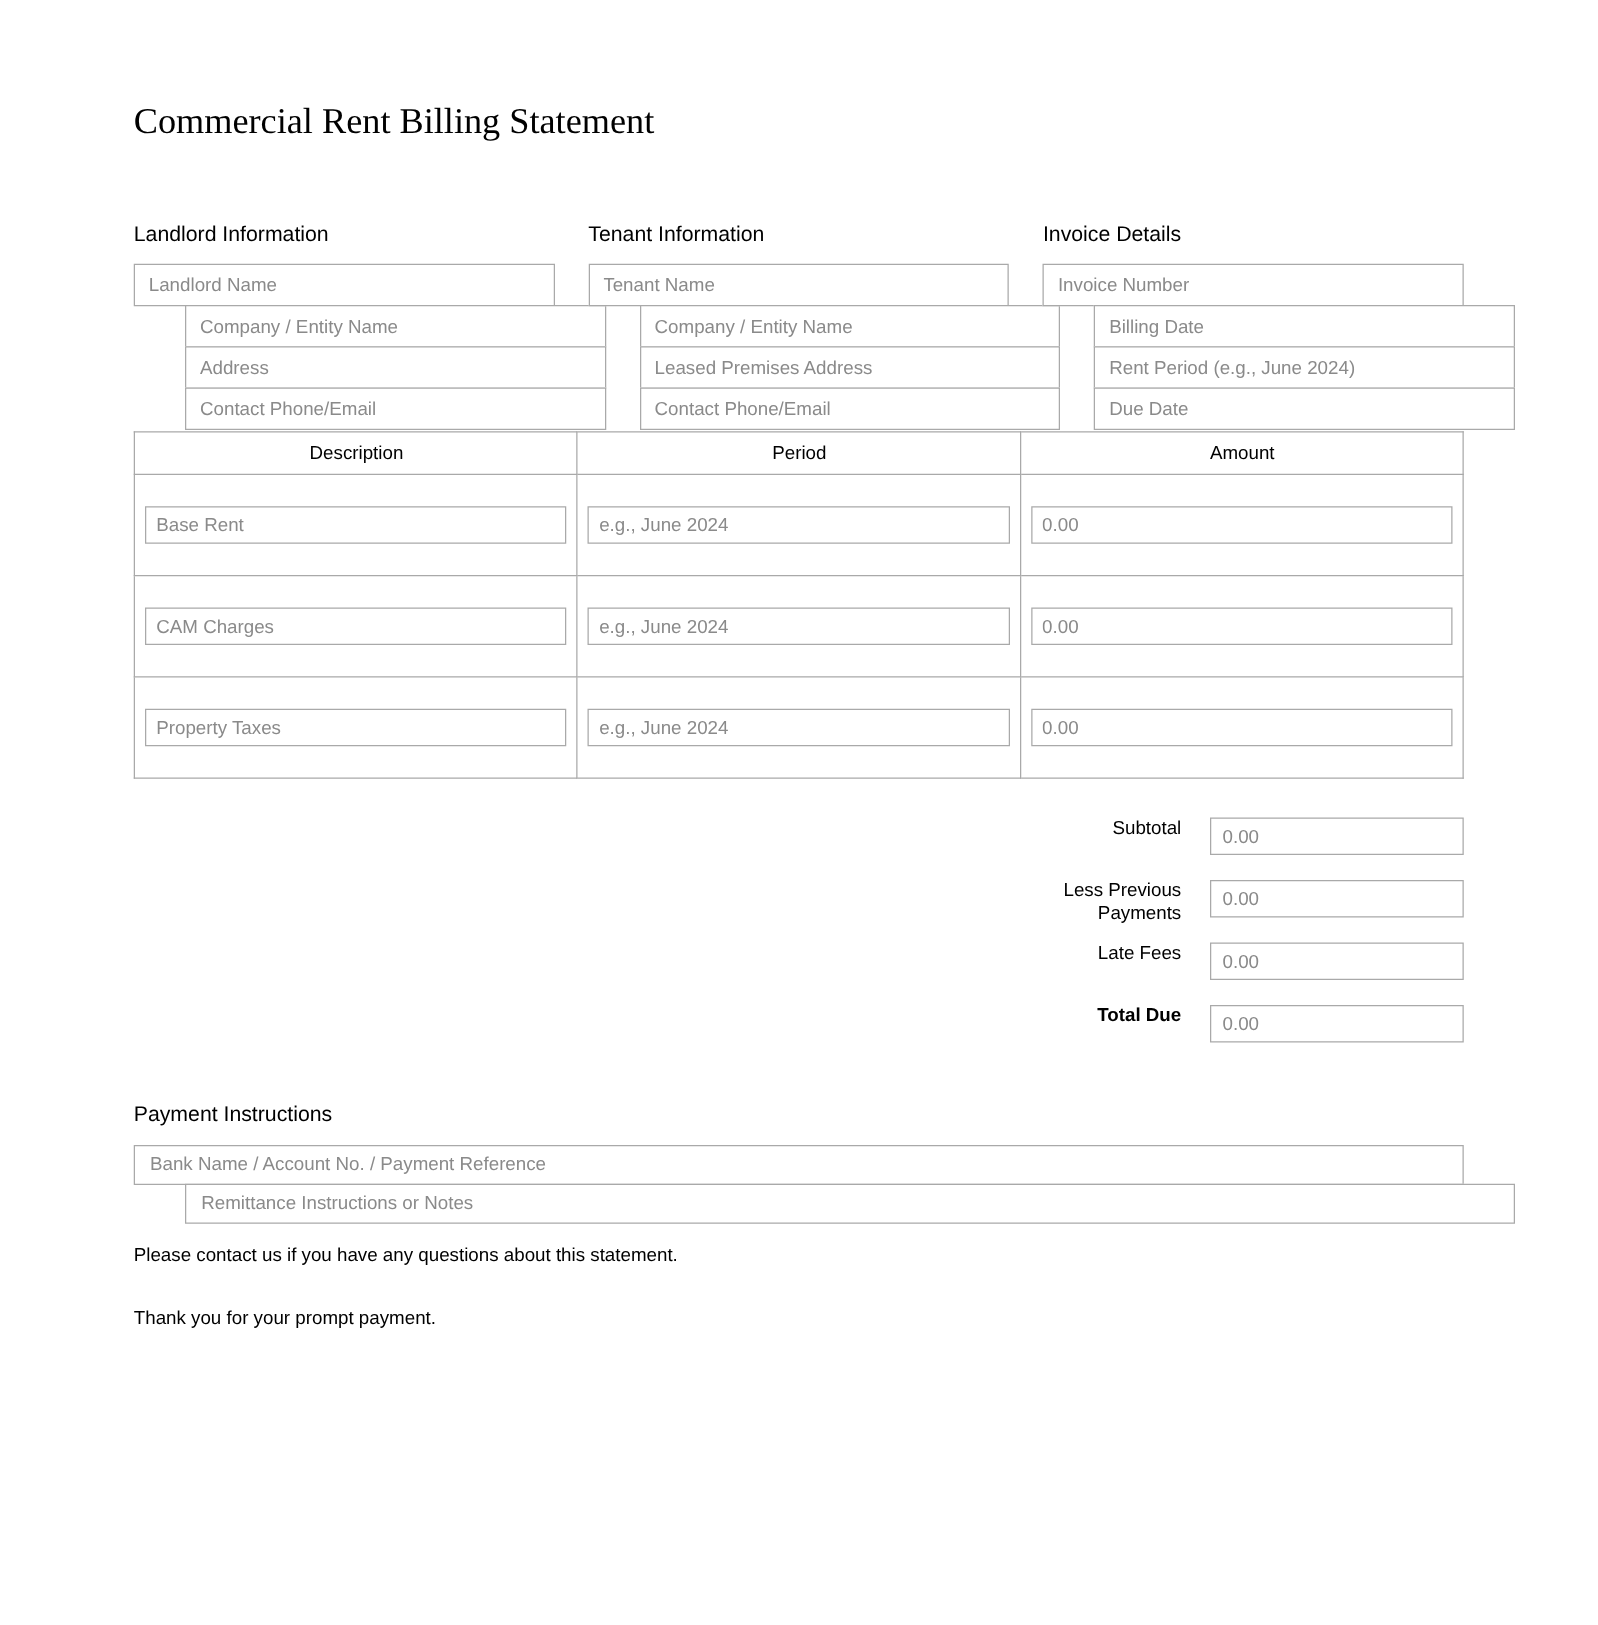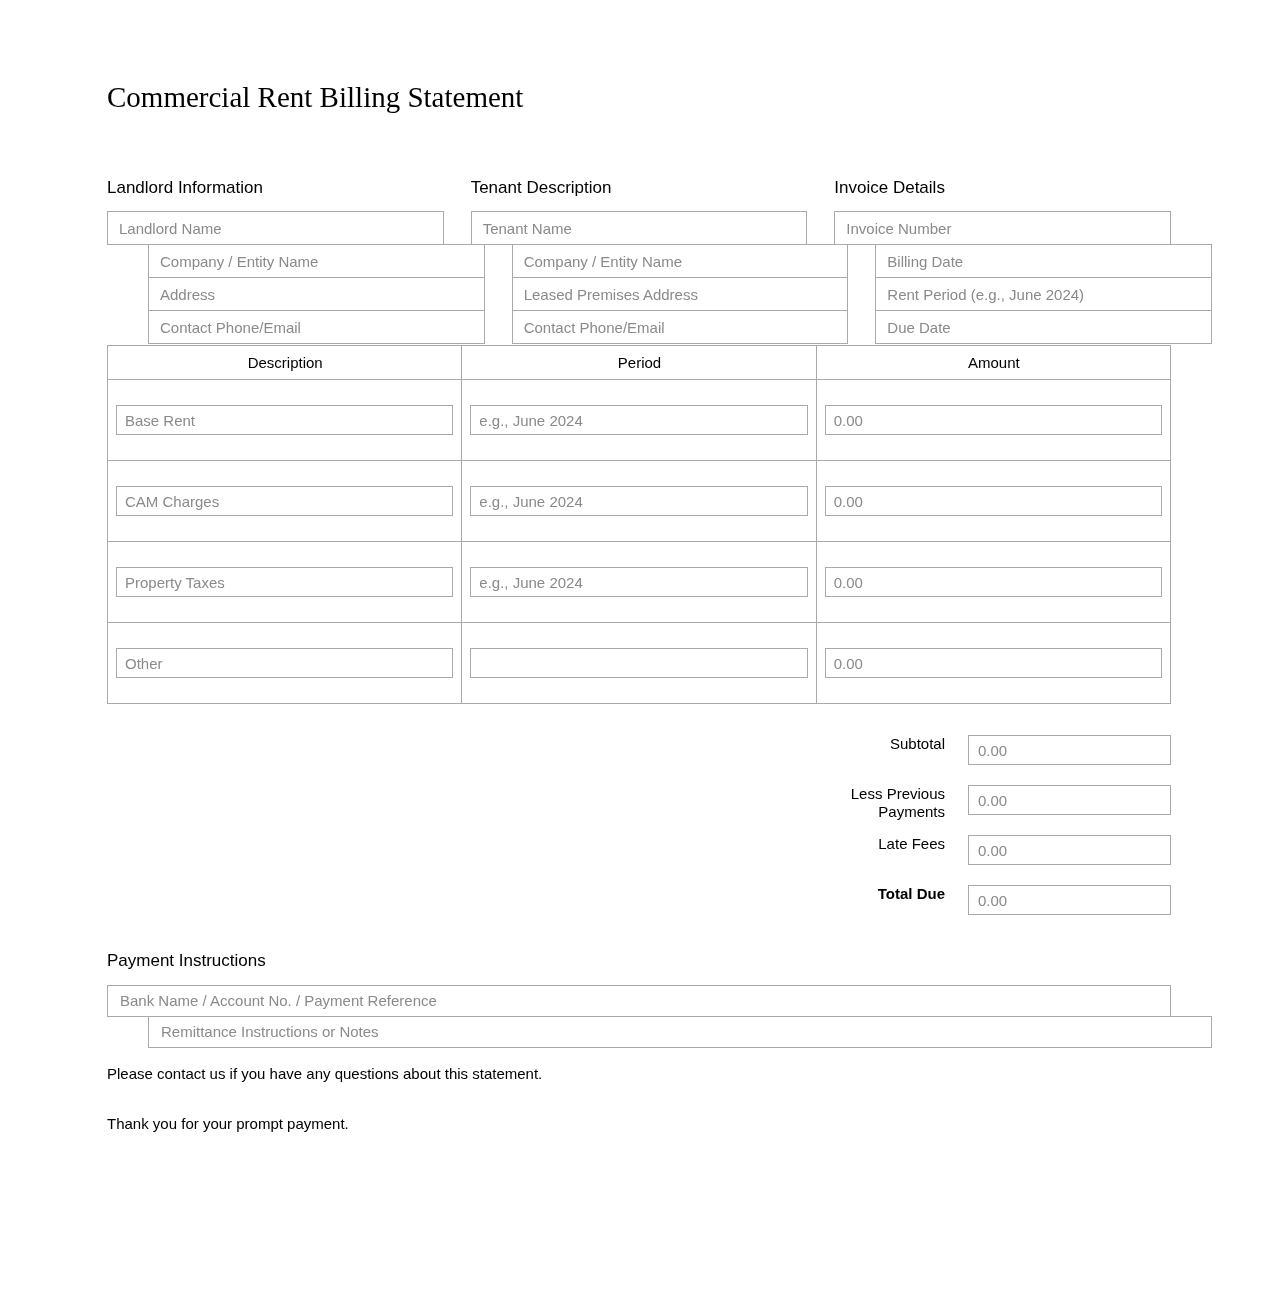--- a/index.html
+++ b/index.html
@@ -116,21 +116,21 @@
     height: 30px;
     border: 1px solid var(--border);
     font-family: "Liberation Sans", sans-serif;
     font-size: 15px;
     padding: 0 9px;
     outline: none;
     border-radius: 0;
     color: var(--text);
   }
   
-  .payment-heading { margin-top: 16px; }
+  .payment-heading { margin-top: 28px; }
   .payment-fields input { padding: 0 12px; }
   
   .footer-line {
     font-size: 15px;
     margin: 0;
     color: var(--text);
   }
   .footer-line.first { margin-top: 33px; }
   .footer-line.second { margin-top: 17px; }
 </style>
@@ -147,21 +147,21 @@
       <div class="section-heading">Landlord Information</div>
       <div class="field-stack">
         <input type="text" placeholder="Landlord Name" style="">
         <input type="text" placeholder="Company / Entity Name" style="">
         <input type="text" placeholder="Address" style="">
         <input type="text" placeholder="Contact Phone/Email" style="">
       </div>
     </div>
 
     <div class="info-col">
-      <div class="section-heading">Tenant Description</div>
+      <div class="section-heading">Tenant Information</div>
       <div class="field-stack">
         <input type="text" placeholder="Tenant Name" style="">
         <input type="text" placeholder="Company / Entity Name" style="">
         <input type="text" placeholder="Leased Premises Address" style="">
         <input type="text" placeholder="Contact Phone/Email" style="">
       </div>
     </div>
 
     <div class="info-col">
       <div class="section-heading">Invoice Details</div>
@@ -198,25 +198,20 @@
       <tr>
         <td><input type="text" placeholder="CAM Charges" style=""></td>
         <td><input type="text" placeholder="e.g., June 2024" style=""></td>
         <td><input type="text" placeholder="0.00" style=""></td>
       </tr>
       <tr>
         <td><input type="text" placeholder="Property Taxes" style=""></td>
         <td><input type="text" placeholder="e.g., June 2024" style=""></td>
         <td><input type="text" placeholder="0.00" style=""></td>
       </tr>
-      <tr>
-        <td><input type="text" placeholder="Other" style=""></td>
-        <td><input type="text" placeholder="" style=""></td>
-        <td><input type="text" placeholder="0.00" style=""></td>
-      </tr>
     </tbody>
   </table>
 
   <div class="totals">
     <div class="totals-row">
       <div class="totals-label">Subtotal</div>
       <input type="text" placeholder="0.00" style="">
     </div>
     <div class="totals-row">
       <div class="totals-label">Less Previous Payments</div>

